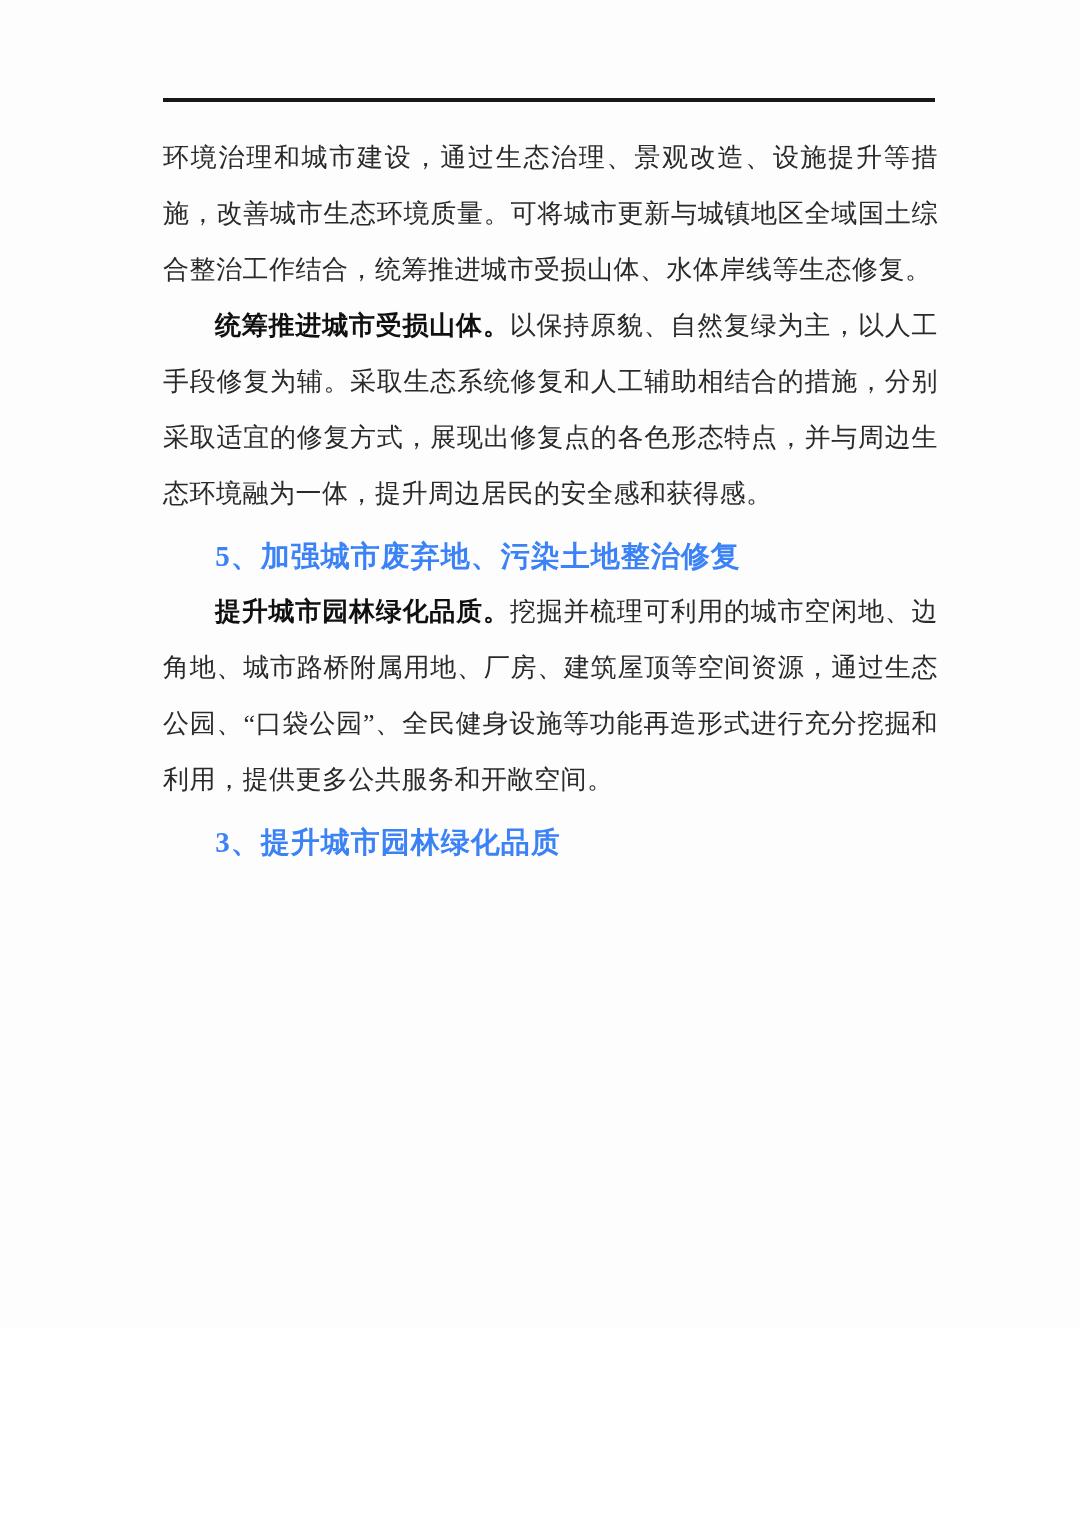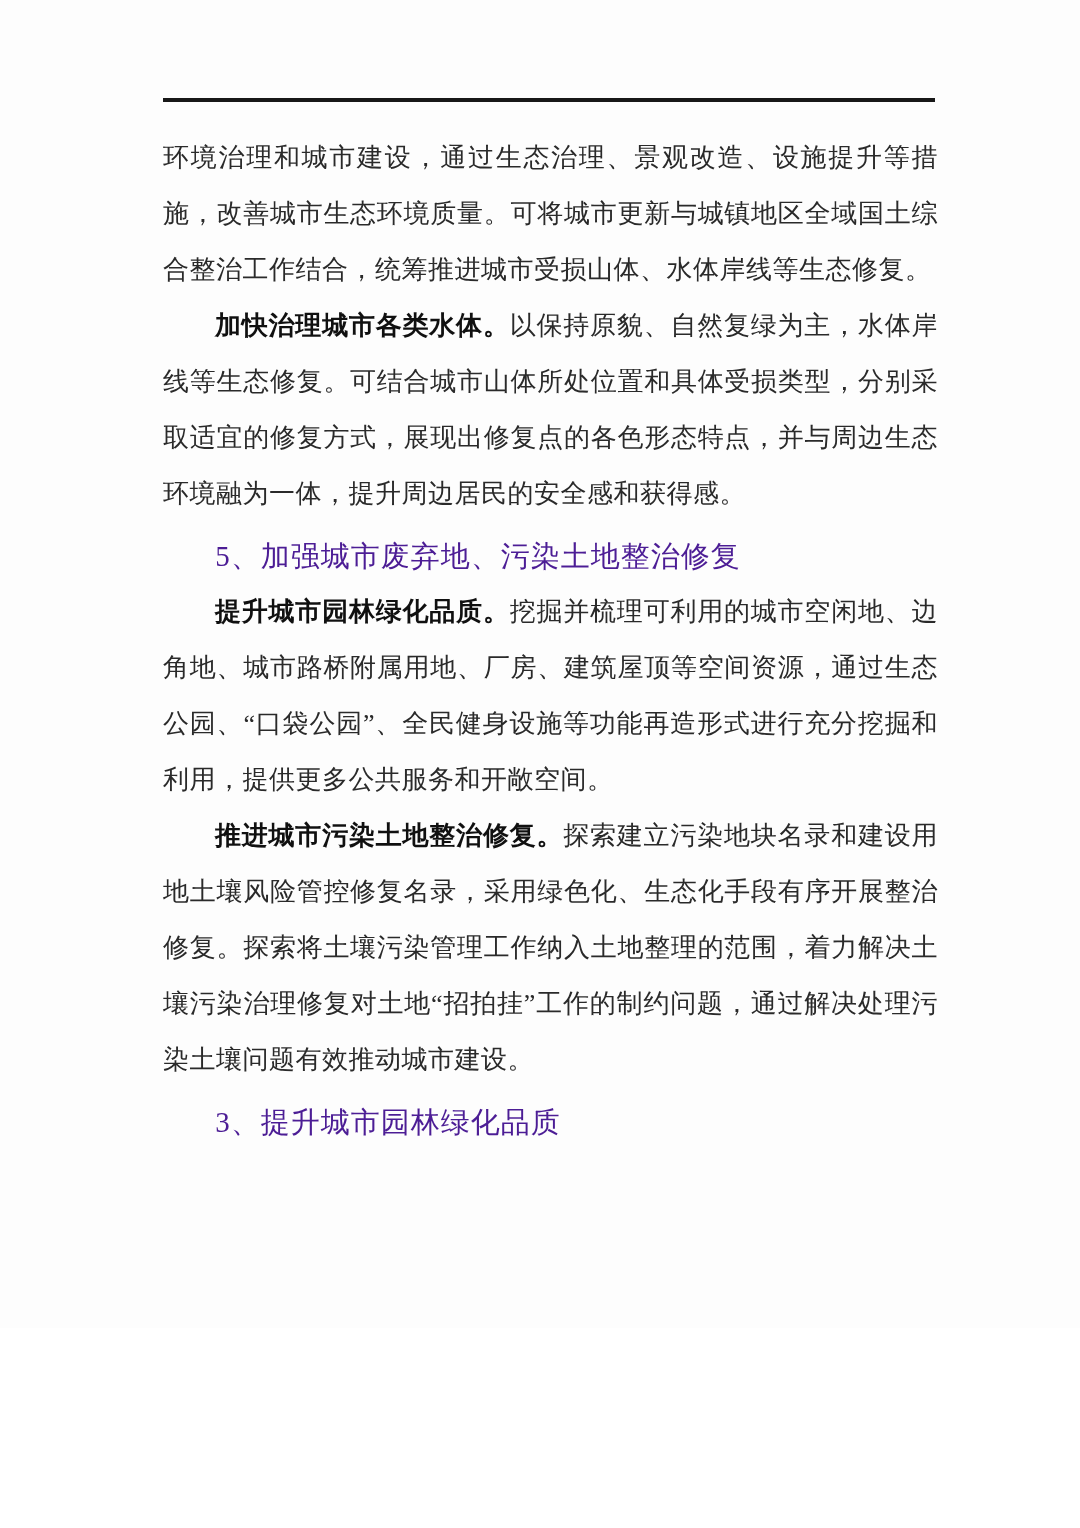--- a/index.html
+++ b/index.html
@@ -45,24 +45,24 @@
     text-indent: 0;
   }
   .para .lead {
     font-weight: 700;
     color: #101010;
   }
   .heading {
     margin: 6px 0 0 0;
     font-size: 29px;
     line-height: 56px;
-    font-weight: 400;
+    font-weight: 700;
     letter-spacing: 1px;
     text-indent: 1.8em;
-    color: #4c1d95;
+    color: #3b82f6;
   }
   .page-footer {
     position: absolute;
     left: 0;
     right: 0;
     top: 1394px;
     text-align: center;
   }
   .page-number {
     font-size: 20px;
@@ -75,28 +75,27 @@
 <body>
 
 <main class="page">
 
   <div class="header-rule"></div>
 
   <section class="content">
 
     <p class="para continuation"><span>环境治理和城市建设，通过生态治理、景观改造、设施提升等措施，改善城市生态环境质量。可将城市更新与城镇地区全域国土综合整治工作结合，统筹推进城市受损山体、水体岸线等生态修复。</span></p>
 
-    <p class="para"><b class="lead">加快治理城市各类水体。</b><span>以保持原貌、自然复绿为主，水体岸线等生态修复。可结合城市山体所处位置和具体受损类型，分别采取适宜的修复方式，展现出修复点的各色形态特点，并与周边生态环境融为一体，提升周边居民的安全感和获得感。</span></p>
+    <p class="para"><b class="lead">统筹推进城市受损山体。</b><span>以保持原貌、自然复绿为主，以人工手段修复为辅。采取生态系统修复和人工辅助相结合的措施，分别采取适宜的修复方式，展现出修复点的各色形态特点，并与周边生态环境融为一体，提升周边居民的安全感和获得感。</span></p>
 
 
     <h2 class="heading">5、加强城市废弃地、污染土地整治修复</h2>
 
     <p class="para"><b class="lead">提升城市园林绿化品质。</b><span>挖掘并梳理可利用的城市空闲地、边角地、城市路桥附属用地、厂房、建筑屋顶等空间资源，通过生态公园、“口袋公园”、全民健身设施等功能再造形式进行充分挖掘和利用，提供更多公共服务和开敞空间。</span></p>
 
-    <p class="para"><b class="lead">推进城市污染土地整治修复。</b><span>探索建立污染地块名录和建设用地土壤风险管控修复名录，采用绿色化、生态化手段有序开展整治修复。探索将土壤污染管理工作纳入土地整理的范围，着力解决土壤污染治理修复对土地“招拍挂”工作的制约问题，通过解决处理污染土壤问题有效推动城市建设。</span></p>
 
     <h2 class="heading">3、提升城市园林绿化品质</h2>
 
   </section>
 
   <footer class="page-footer">
     <span class="page-number">- 9 -</span>
   </footer>
 
 </main>

